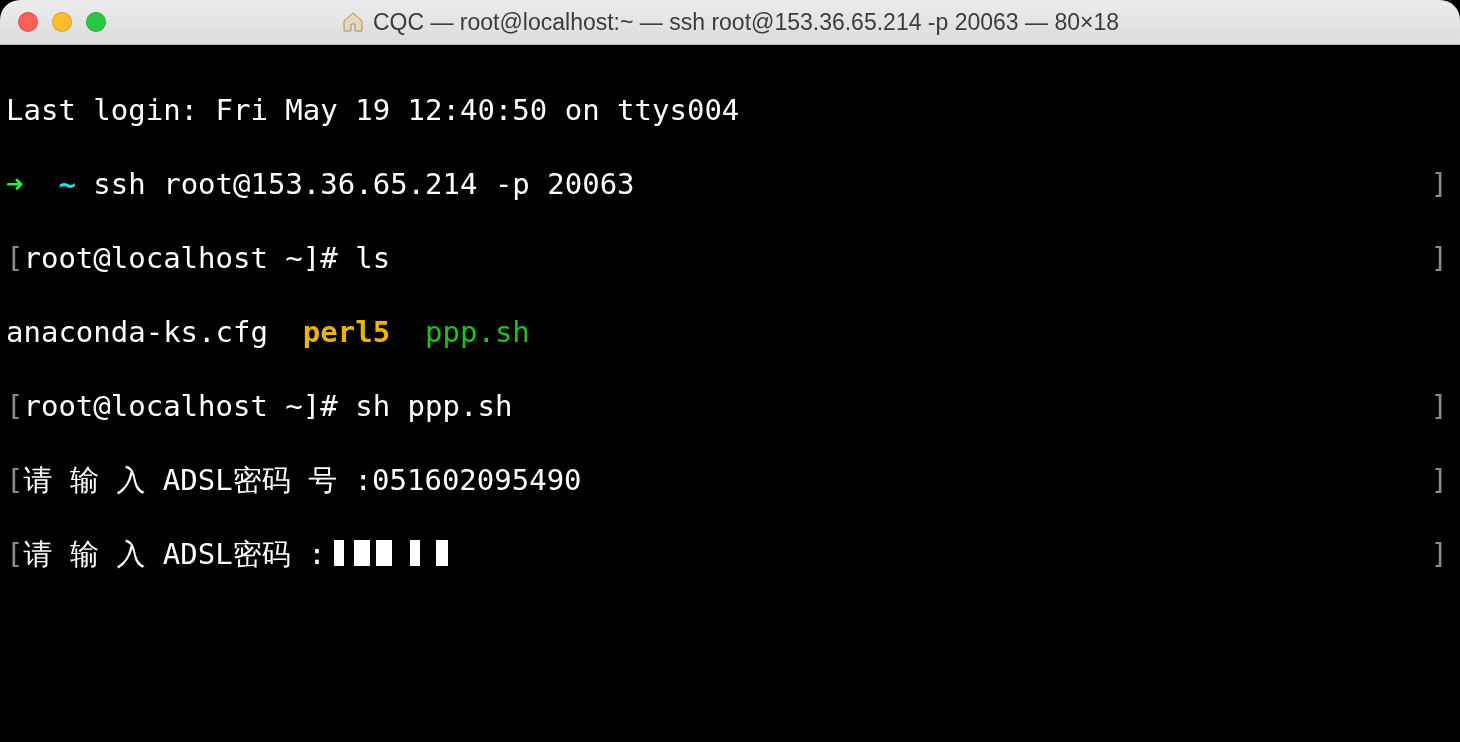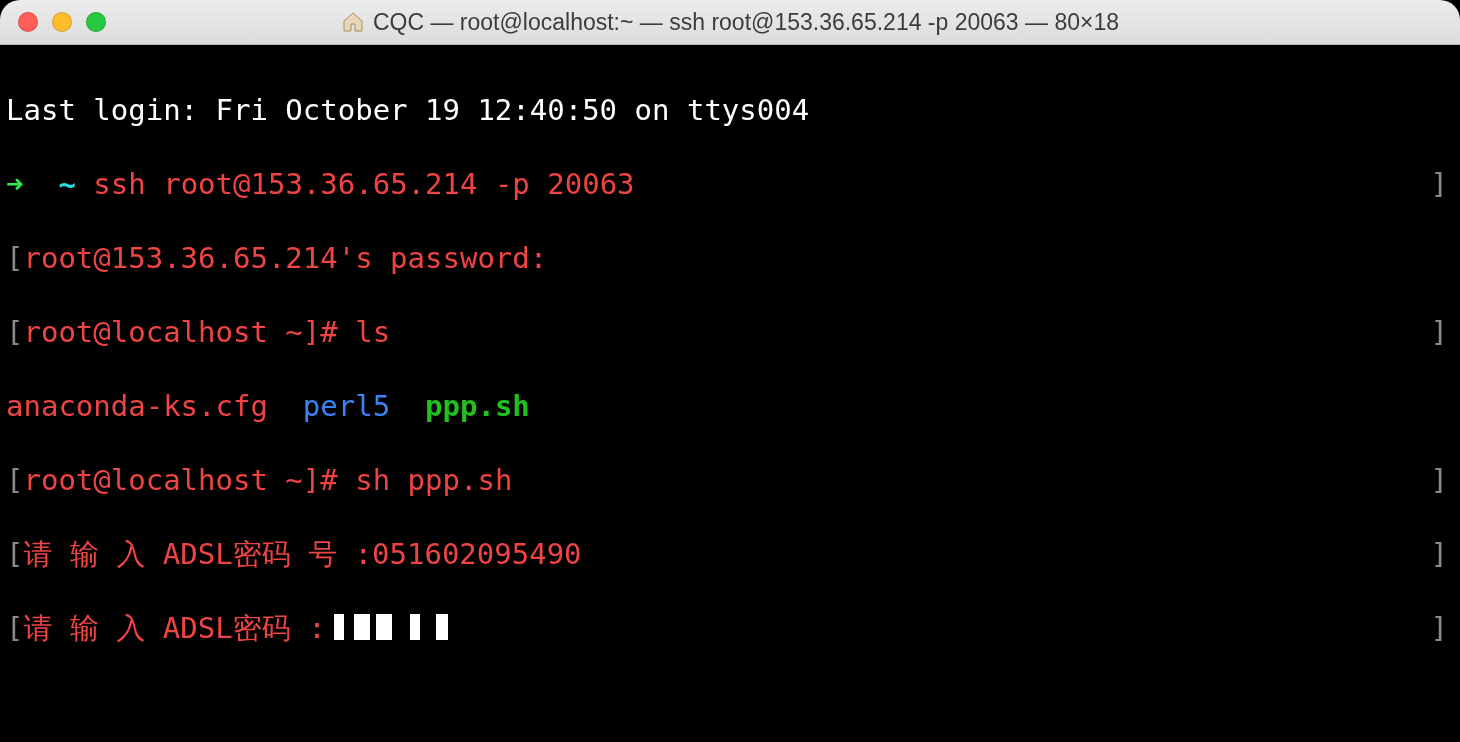--- a/index.html
+++ b/index.html
@@ -68,24 +68,24 @@
     line-height: 37px;
     letter-spacing: 0px;
     white-space: pre;
   }
   .line {
     white-space: pre;
     display: block;
   }
   .arrow   { color: #2ee84b; font-weight: bold; }
   .tilde   { color: #26e0e6; font-weight: bold; }
-  .blue    { color: #3b82f6; font-weight: normal; }
-  .green   { color: #20c020; font-weight: bold; }
+  .blue    { color: #eab308; font-weight: bold; }
+  .green   { color: #20c020; font-weight: normal; }
   .dimbracket { color: #8a8a8a; }
-  .white   { color: #ef4444; text-align: center; }
+  .white   { color: #ffffff; text-align: center; }
   .pw-hidden {
     display: inline-block;
     width: 130px;
     height: 26px;
     background:
       linear-gradient(90deg,
         #000 0 8px,
         #fff 8px 18px,
         #000 18px 28px,
         #fff 28px 44px,
@@ -114,23 +114,22 @@
       <span class="home-icon">
         <svg width="24" height="24" viewBox="0 0 24 24">
           <path d="M3 11 L12 3 L21 11 L21 21 L14 21 L14 14 L10 14 L10 21 L3 21 Z" fill="#e6d8b8" stroke="#a88f5a" stroke-width="1"></path>
         </svg>
       </span>
       <span class="title-text">CQC — root@localhost:~ — ssh root@153.36.65.214 -p 20063 — 80×18</span>
     </div>
   </div>
 
   <div class="terminal">
-<span class="line">Last login: Fri October 19 12:40:50 on ttys004</span>
+<span class="line">Last login: Fri May 19 12:40:50 on ttys004</span>
 <span class="line"><span class="arrow">➜</span>  <span class="tilde">~</span> <span class="white">ssh root@153.36.65.214 -p 20063</span><span class="dimbracket" style="float:right;margin-right:6px">]</span></span>
-<span class="line"><span class="dimbracket">[</span><span class="white">root@153.36.65.214's password:</span></span>
 <span class="line"><span class="dimbracket">[</span><span class="white">root@localhost ~]# </span><span class="white">ls</span><span class="dimbracket" style="float:right;margin-right:6px">]</span></span>
 <span class="line"><span class="white">anaconda-ks.cfg</span>  <span class="blue">perl5</span>  <span class="green">ppp.sh</span></span>
 <span class="line"><span class="dimbracket">[</span><span class="white">root@localhost ~]# </span><span class="white">sh ppp.sh</span><span class="dimbracket" style="float:right;margin-right:6px">]</span></span>
 <span class="line"><span class="dimbracket">[</span><span class="white">请 输 入 ADSL密码 号 :051602095490</span><span class="dimbracket" style="float:right;margin-right:6px">]</span></span>
 <span class="line"><span class="dimbracket">[</span><span class="white">请 输 入 ADSL密码 :</span><span class="pw-hidden"></span><span class="dimbracket" style="float:right;margin-right:6px">]</span></span>
 
 
 
 
 

